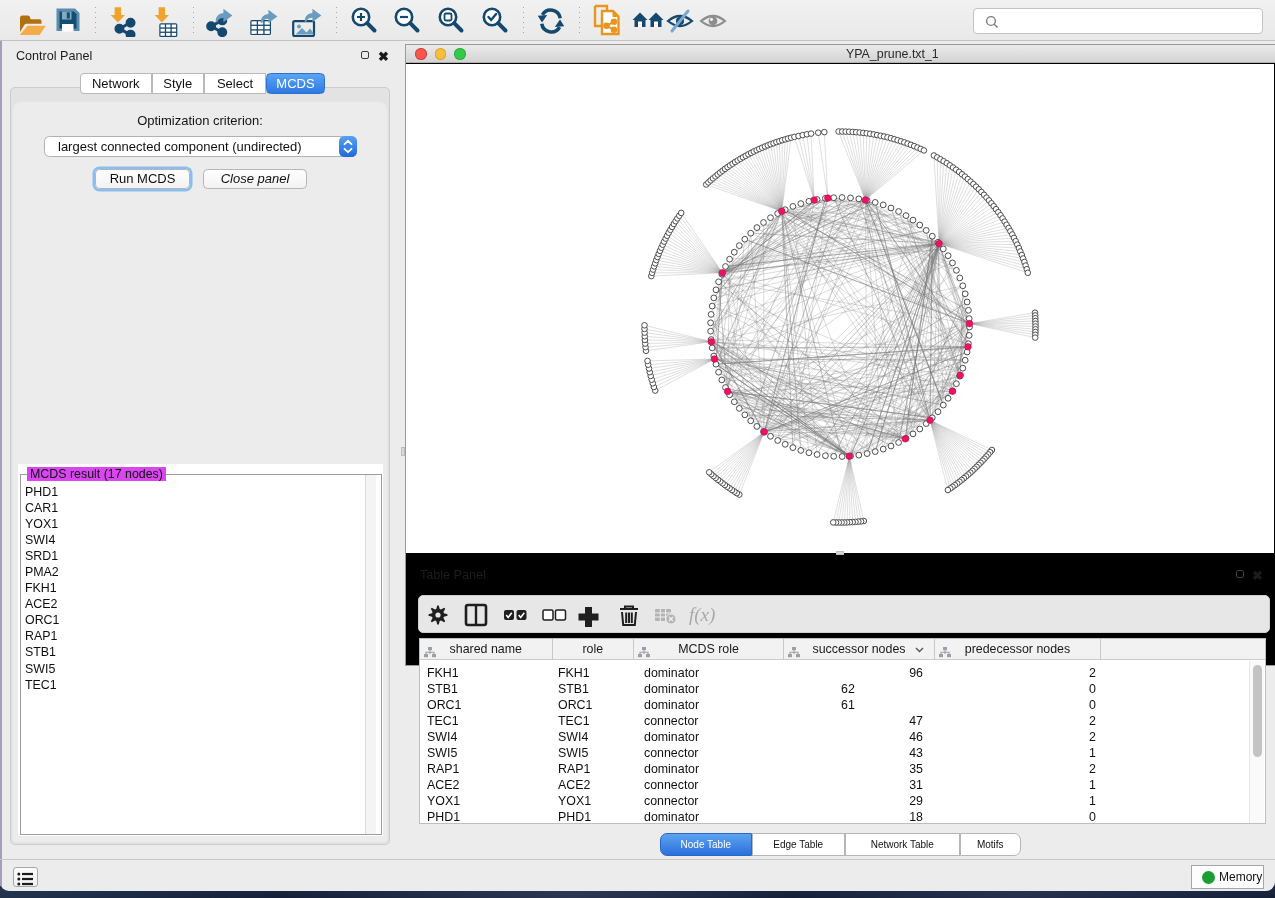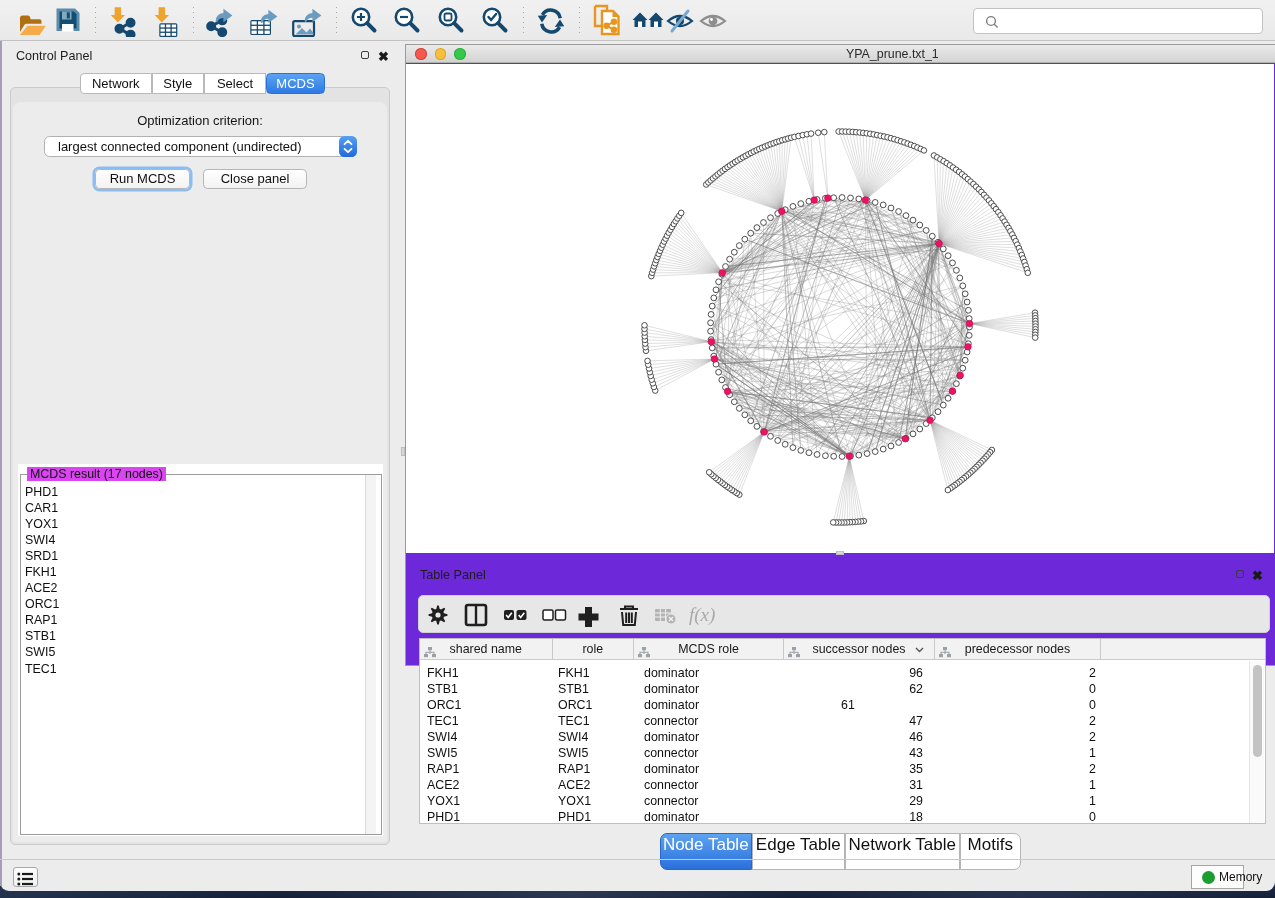--- a/index.html
+++ b/index.html
@@ -48,48 +48,48 @@
   #groupborder { position:absolute; left:2px; top:9.5px; right:1px; bottom:1px;
      border:1px solid #9c9c9c; }
   #grouplabel { position:absolute; left:9px; top:2.5px; background:#d946ef; padding:0 3px;
      font-size:12.4px; color:#111; }
   #mcdslist { position:absolute; left:7px; top:19.5px; width:340px; }
   #mcdslist div { height:16.1px; font-size:12.4px; color:#0f0f0f; line-height:16px; }
   #listscroll { position:absolute; right:7.5px; top:11px; width:11px; height:359px;
      background:#f4f4f4; border-left:1px solid #dadada; }
   
   #netwin { position:absolute; left:405px; top:44px; width:870px; height:622px;
-     border:1px solid #9a9a9a; border-right:none; background:#6d28d9; }
+     border:1px solid #9a9a9a; border-right:none; background:#000000; }
   #nettitle { position:absolute; left:0; top:0; width:100%; height:18px;
      background:linear-gradient(#eaeaea,#d4d4d4); border-bottom:1px solid #b0b0b0;
      font-size:12.4px; color:#2a2a2a; }
   .light { position:absolute; top:3px; width:11.5px; height:11.5px; border-radius:50%; }
   #netcanvas { position:absolute; left:0; top:19px; width:868px; height:489px; background:#fff; }
   
   #tp-toolbar { position:absolute; left:418px; top:595px; width:852px; height:38px;
      background:#e7e7e7; border:1px solid #d0d0d0; border-radius:5px; }
   #tbl { position:absolute; left:419px; top:638px; width:847px; height:186px;
      background:#fff; border:1px solid #bfbfbf; }
   #thead { position:absolute; left:0; top:0; width:845px; height:21px;
      background:#f2f2f2; border-bottom:1px solid #cccccc; }
   .hcell { position:absolute; top:0; height:21px; border-right:1px solid #c9c9c9;
      font-size:12.4px; color:#191919; text-align:center; line-height:21px; }
   .hicon { position:absolute; left:4px; top:5px; }
   .trow { position:absolute; left:1px; width:820px; height:16px; font-size:12.4px; color:#101010; }
   .trow span { position:absolute; line-height:16px; }
   #vscroll { position:absolute; right:1px; top:22px; width:15px; height:162px; background:#fafafa;
      border-left:1px solid #e6e6e6; }
   #vthumb { position:absolute; left:2.5px; top:4px; width:9px; height:92px; background:#c3c3c3; border-radius:5px; }
-  .btab { position:absolute; top:833px; height:37px; background:#fff; border:1px solid #b5b5b5;
-     font-size:17px; color:#111; text-align:center; line-height:21px; }
+  .btab { position:absolute; top:833px; height:23px; background:#fff; border:1px solid #b5b5b5;
+     font-size:10px; color:#111; text-align:center; line-height:21px; }
   
   #statusline { position:absolute; left:0; top:859px; width:1275px; height:1px; background:#c9c9c9; }
   #hambtn { position:absolute; left:13px; top:867px; width:25px; height:20px;
      background:linear-gradient(#fdfdfd,#f1f1f1); border:1px solid #a8a8a8; border-radius:3px; }
-  #membtn { position:absolute; left:1191px; top:865px; width:53px; height:24px;
+  #membtn { position:absolute; left:1191px; top:865px; width:73px; height:24px;
      background:#fdfdfd; border:1px solid #a6a6a6; font-size:12px; color:#111; }
 </style></head><body>
 <div id="stage">
 <div id="wallpaper"></div>
 <div id="app">
 
 <div id="toolbar">
 <div class="ticon" style="left:10px;top:5px"><svg width="36" height="30" viewBox="0 0 36 30">
             <path d="M0 17.5 V3.5 Q0 1 2.5 1 H8 Q9.6 1 10 2.6 L10.6 4.8 H19.5 Q21.5 4.8 21.5 6.8 V9.2 H6.5 Q5 9.2 4.3 10.6 Z" fill="#b06f10" transform="translate(10,9.5)"></path>
             <path d="M17.6 11.2 H35.8 L29.3 21 H9.3 Z" fill="#f5ab4a" transform="translate(0,9.5)"></path>
@@ -240,30 +240,31 @@
 </div>
 <div id="combo">
         <span class="txt">largest connected component (undirected)</span>
         <div class="step"><svg width="18" height="21" viewBox="0 0 18 21">
             <path d="M5.5 8.2 L9 4.8 L12.5 8.2" fill="none" stroke="#fff" stroke-width="1.8" stroke-linecap="round" stroke-linejoin="round"></path>
             <path d="M5.5 12.8 L9 16.2 L12.5 12.8" fill="none" stroke="#fff" stroke-width="1.8" stroke-linecap="round" stroke-linejoin="round"></path>
           </svg></div>
       </div>
 <div id="optlabel">Optimization criterion:</div>
 <div class="btn" style="left:95px;top:169px;width:95px;box-shadow:0 0 0 2.5px #8bbdf2;">Run MCDS</div>
-<div class="btn" style="left:203px;top:169px;width:104px;">Close panel</div>
+<div class="btn" style="left:203px;top:169px;width:104px;font-style:italic;">Close panel</div>
 <div id="groupbox">
         <div id="groupborder"></div>
         <div id="grouplabel">MCDS result (17 nodes)</div>
 <div id="mcdslist">
 <div>PHD1</div>
 <div>CAR1</div>
 <div>YOX1</div>
 <div>SWI4</div>
 <div>SRD1</div>
+<div>PMA2</div>
 <div>FKH1</div>
 <div>ACE2</div>
 <div>ORC1</div>
 <div>RAP1</div>
 <div>STB1</div>
 <div>SWI5</div>
 <div>TEC1</div>
 </div>
         <div id="listscroll"></div>
       </div>
@@ -1274,21 +1275,21 @@
           <span style="left:6px">FKH1</span>
           <span style="left:137px">FKH1</span>
           <span style="left:223px">dominator</span>
           <span style="left:420px;width:82px;text-align:right">96</span>
           <span style="left:560px;width:115px;text-align:right">2</span>
         </div>
 <div class="trow" style="top:41.6px">
           <span style="left:6px">STB1</span>
           <span style="left:137px">STB1</span>
           <span style="left:223px">dominator</span>
-          <span style="left:420px;width:82px;text-align:right">62</span>
+          <span style="left:420px;width:82px;">62</span>
           <span style="left:560px;width:115px;text-align:right">0</span>
         </div>
 <div class="trow" style="top:57.6px">
           <span style="left:6px">ORC1</span>
           <span style="left:137px">ORC1</span>
           <span style="left:223px">dominator</span>
           <span style="left:420px;width:82px;">61</span>
           <span style="left:560px;width:115px;text-align:right">0</span>
         </div>
 <div class="trow" style="top:73.6px">

